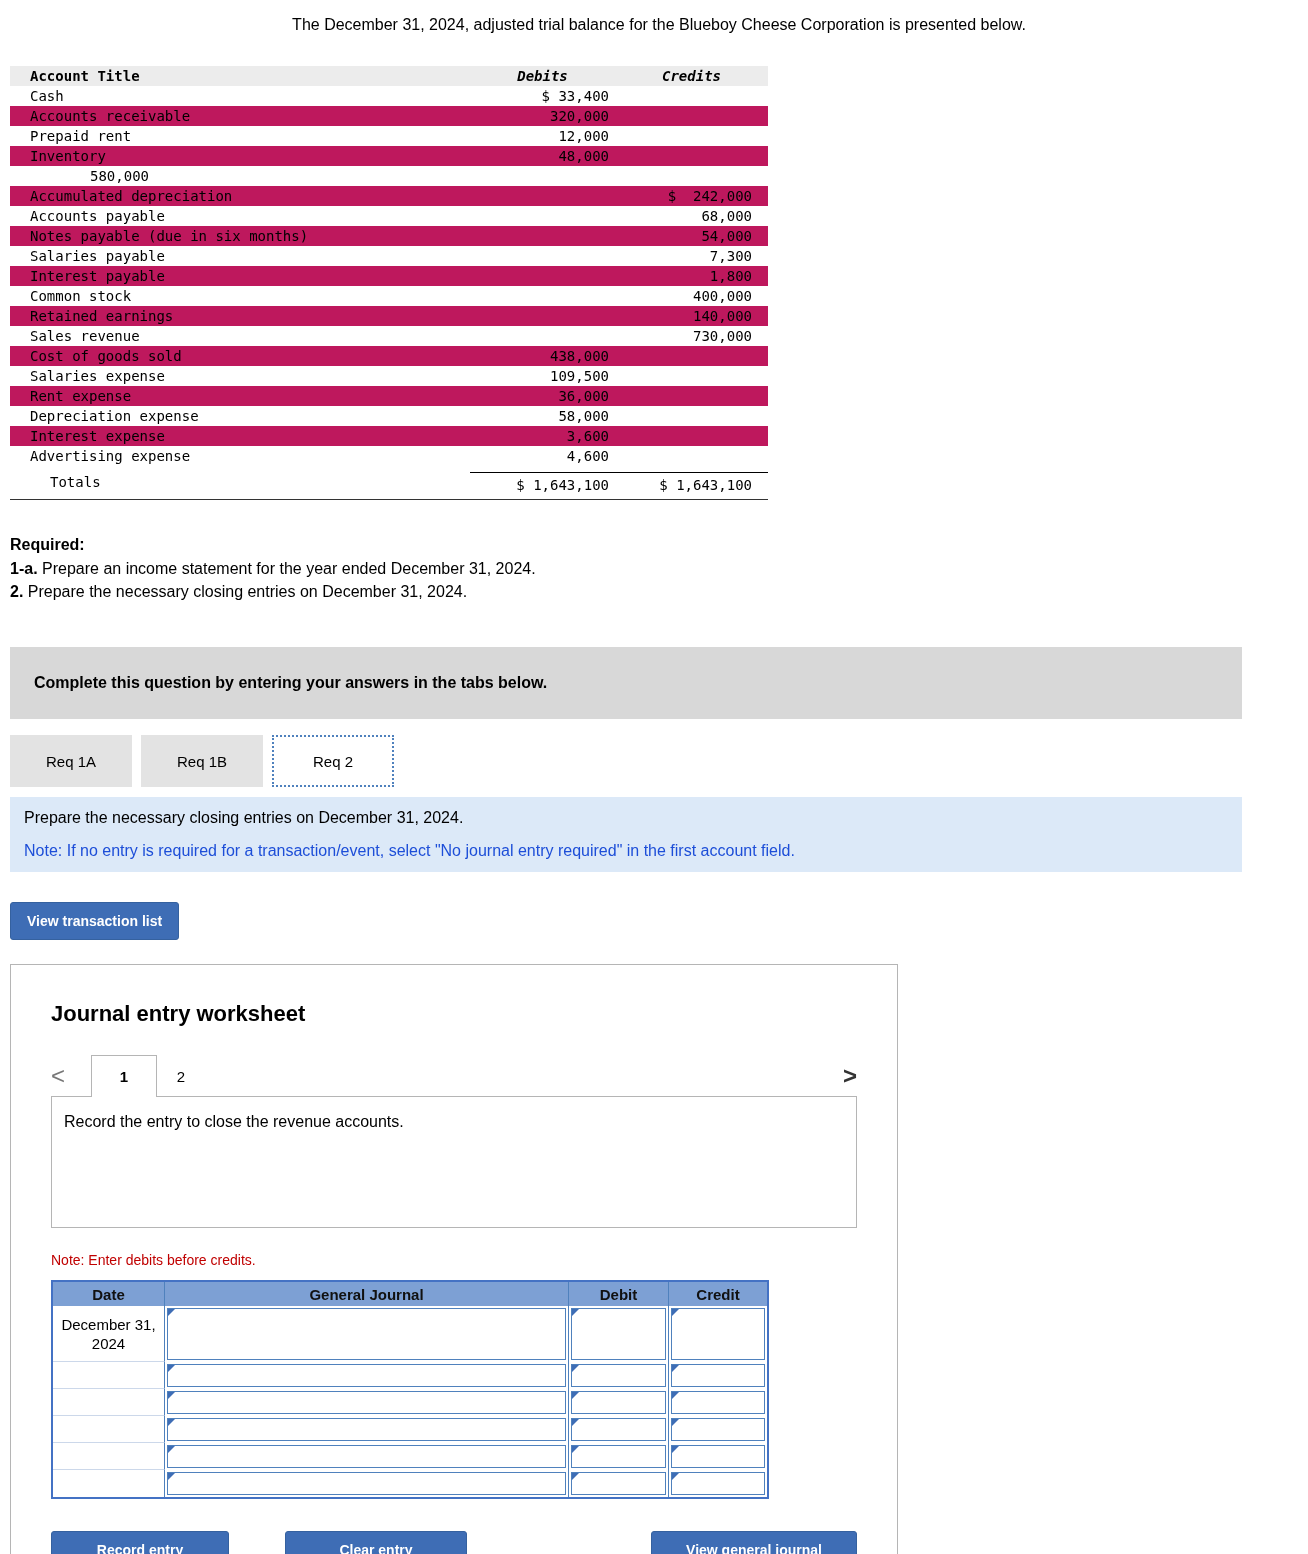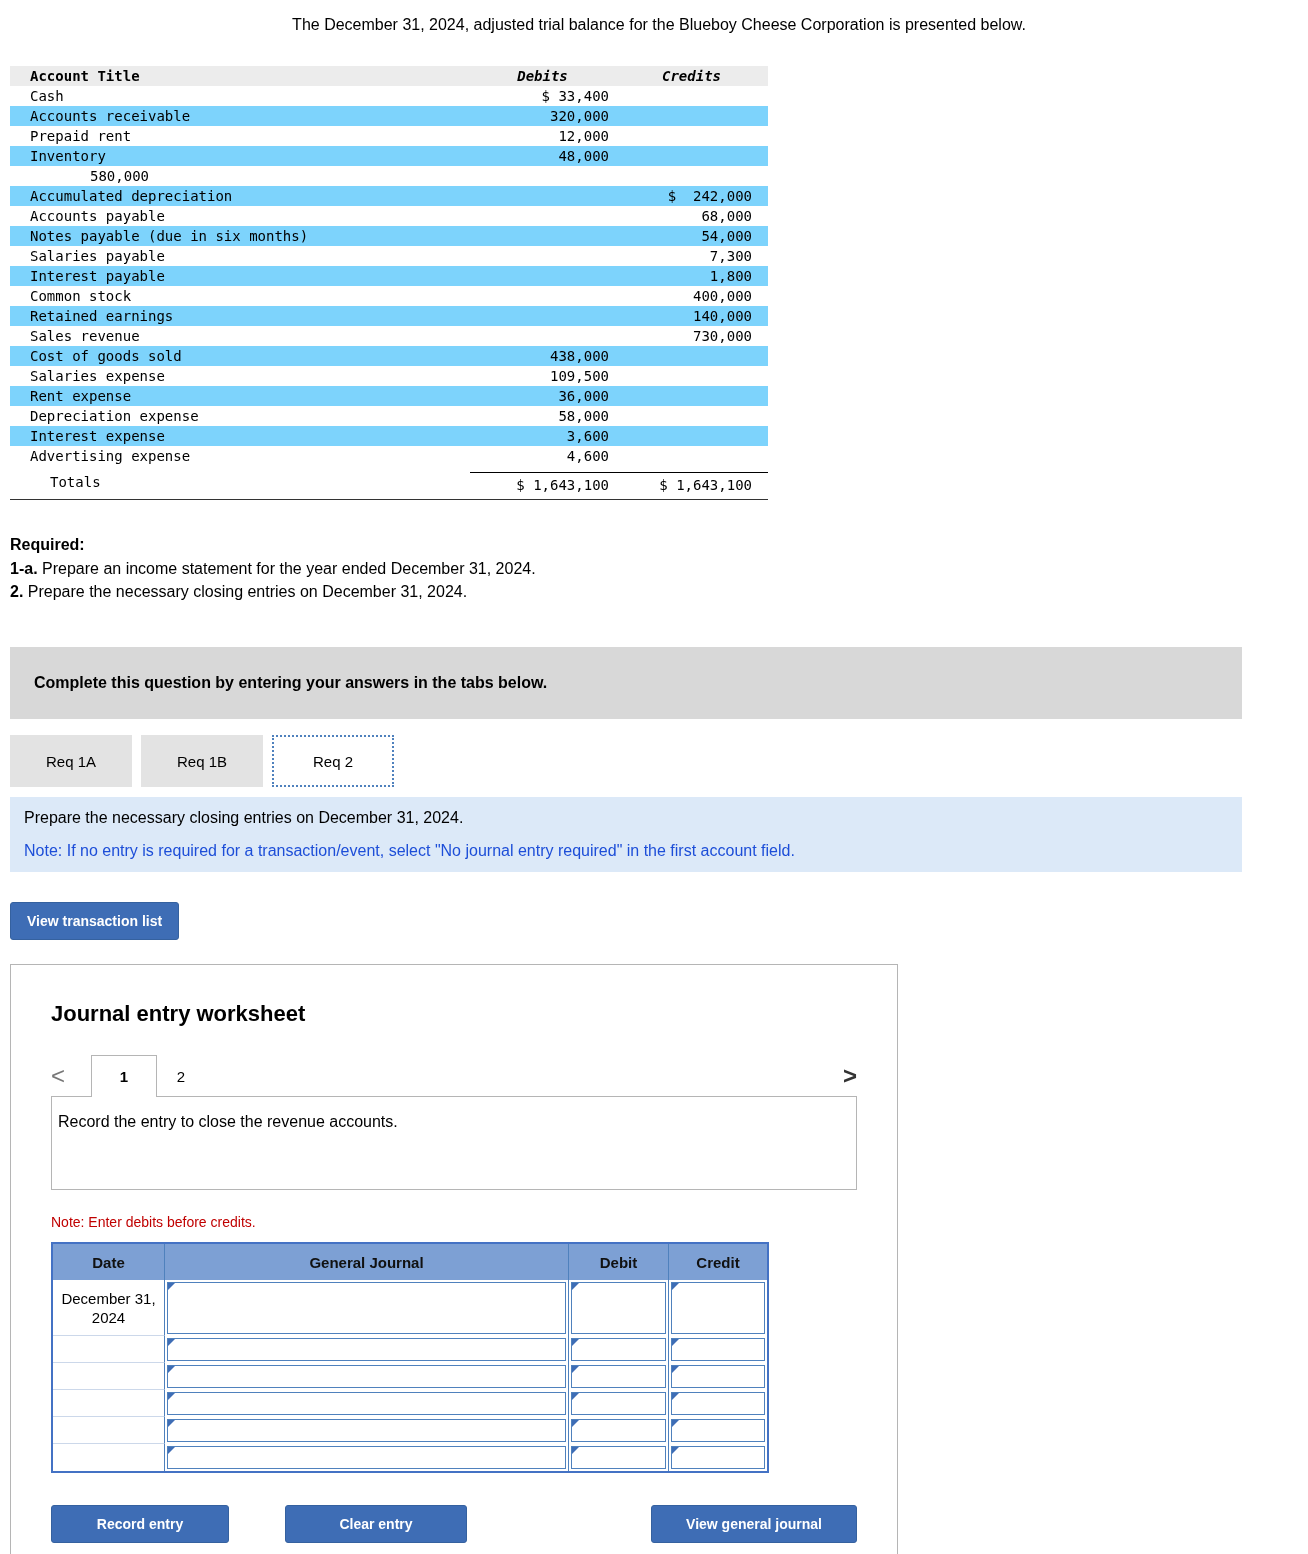--- a/index.html
+++ b/index.html
@@ -6,21 +6,21 @@
   body { margin: 0; width: 1308px; background: #fff; color: #000;
          font-family: "Liberation Sans", "DejaVu Sans", sans-serif; }
   .page { padding: 10px 0 30px 10px; }
 
   .intro { font-size: 16px; margin: 6px 0 32px 0; text-align: center; }
 
   
   .tb { width: 758px; font-family: "DejaVu Sans Mono", "Liberation Mono", monospace;
         font-size: 14px; border-bottom: 1px solid #333; padding-bottom: 4px; }
   .tb-row { display: flex; line-height: 20px; }
-  .tb-row.shaded { background: #7dd3fc; align-items: flex-end; }
+  .tb-row.shaded { background: #be185d; align-items: flex-end; }
   .tb-head { background: #ececec; font-weight: bold; }
   .c-acct { flex: 0 0 460px; padding-left: 20px; }
   .c-amt  { text-align: right; white-space: pre; }
   .c-debit { flex: 0 0 145px; padding-right: 6px; }
   .c-credit { flex: 0 0 153px; padding-right: 16px; }
   .tb-head .c-amt { text-align: center; padding-right: 0; font-style: italic; }
   .tb-totals { margin-top: 6px; background: #fff; }
   .tb-totals .c-acct { padding-left: 40px; }
   .tb-totals .c-amt { border-top: 1px solid #000; padding-top: 2px; }
 
@@ -53,28 +53,28 @@
   .panel-title { font-size: 22px; font-weight: bold; margin: 0 0 28px; }
   .pager { display: flex; align-items: flex-end; }
   .chev { font-size: 24px; line-height: 24px; color: #777; align-self: center;
           cursor: pointer; user-select: none; }
   .chev.right { margin-left: auto; color: #333; font-weight: bold; }
   .ptabs { display: flex; align-items: flex-end; margin-left: 26px; }
   .ptab { width: 66px; height: 42px; background: #fff; border: 1px solid #b5b5b5;
           border-bottom: none; display: flex; align-items: center; justify-content: center;
           font-size: 15px; font-weight: bold; position: relative; z-index: 2; cursor: pointer; }
   .pnum { width: 48px; text-align: center; padding-bottom: 12px; font-size: 15px; cursor: pointer; }
-  .prompt { border: 1px solid #b5b5b5; margin-top: -1px; height: 94px;
-            padding: 16px 6px; font-size: 16px; width: 100%; }
+  .prompt { border: 1px solid #b5b5b5; margin-top: -1px; height: 132px;
+            padding: 16px 12px; font-size: 16px; width: 100%; }
   .ws-note { color: #c00000; font-size: 14px; margin: 24px 0 12px; }
 
   
   .jtable { width: 718px; border: 2px solid #4472c4; }
   .jhead { display: flex; background: #7da0d4; font-weight: bold; font-size: 15px; color: #111; }
-  .jhcell { display: flex; align-items: center; justify-content: center; height: 36px;
+  .jhcell { display: flex; align-items: center; justify-content: center; height: 24px;
             border-right: 1px solid #4f81bd; }
   .w-date { flex: 0 0 112px; }
   .w-gj { flex: 1; }
   .w-dr { flex: 0 0 100px; }
   .w-cr { flex: 0 0 98px; border-right: none; }
   .jrow { display: flex; height: 27px; }
   .jrow.tall { height: 56px; }
   .jdate { flex: 0 0 112px; border-right: 1px solid #4f81bd; border-bottom: 1px solid #ccd8ea;
            display: flex; align-items: center; justify-content: center; text-align: center;
            font-size: 15px; line-height: 19px; padding: 2px 8px; }

